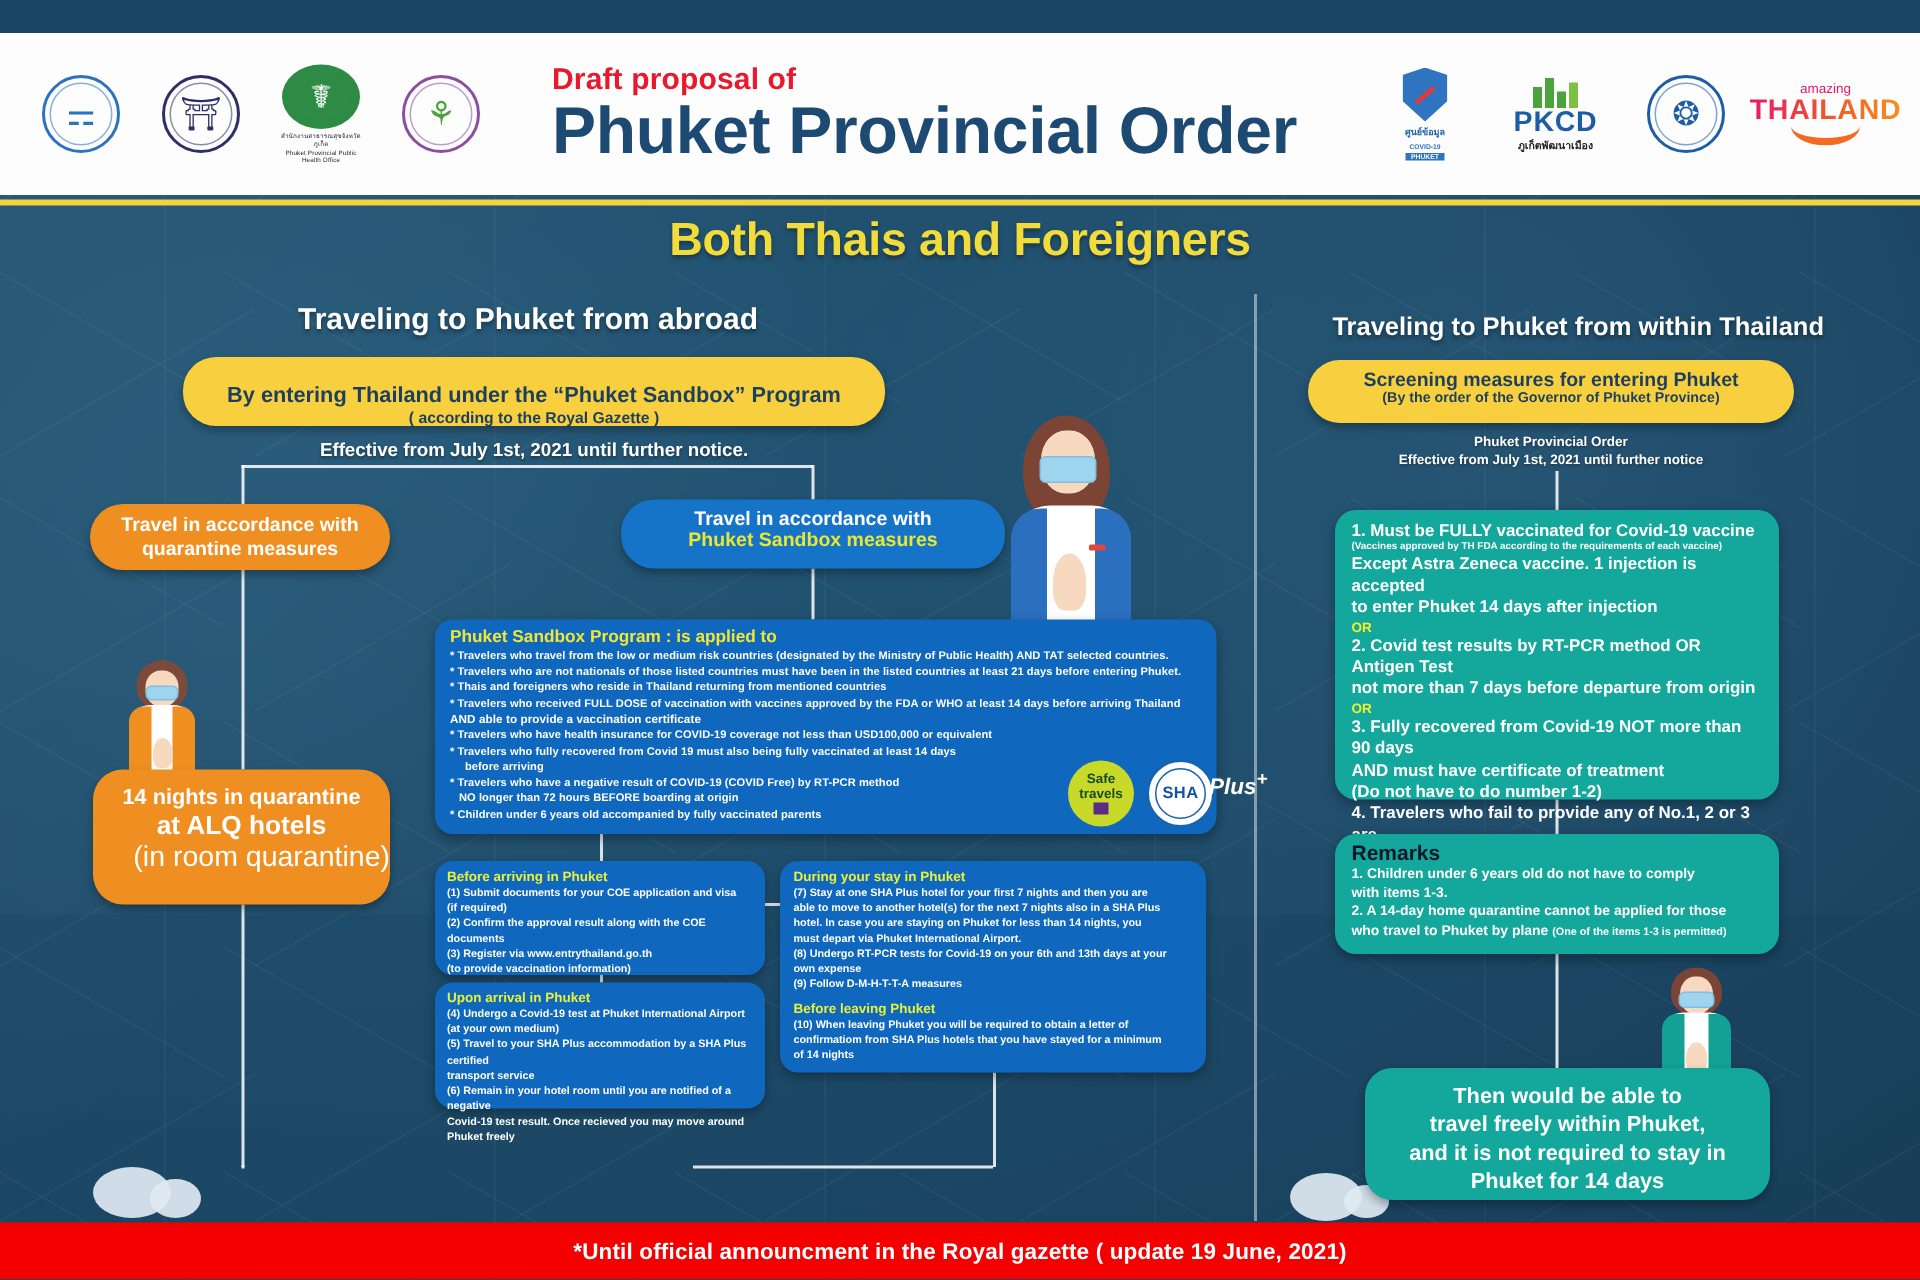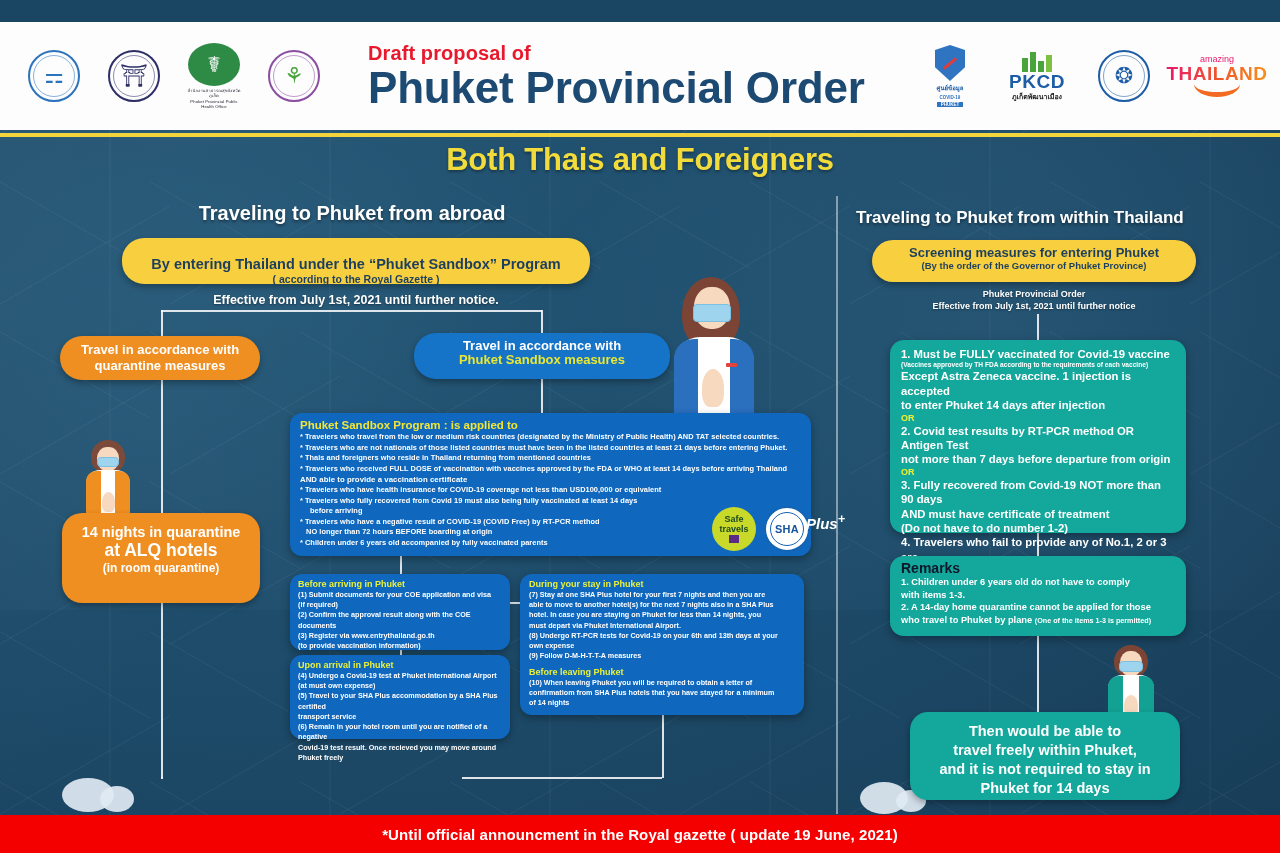--- a/index.html
+++ b/index.html
@@ -86,21 +86,21 @@
     position:absolute; top:142px; left:0; width:1280px; text-align:center;
     color:#f2dc3c; font-size:31px; font-weight:bold; letter-spacing:-.2px;
     text-shadow: 0 2px 3px rgba(0,0,0,.35);
   }
   
   .col-divider { position:absolute; left:836px; top:196px; width:2px; height:618px; background:rgba(255,255,255,.45); }
 
   
   .sec-head { position:absolute; color:#fff; font-weight:bold; text-shadow:0 2px 3px rgba(0,0,0,.4); }
   #head-abroad { left:128px; top:202px; width:448px; text-align:center; font-size:20px; }
-  #head-domestic { left:856px; top:208px; width:360px; text-align:left; font-size:17px; }
+  #head-domestic { left:856px; top:208px; width:360px; text-align:right; font-size:17px; }
 
   
   .pill { position:absolute; border-radius:22px; text-align:center; }
   .yellow { background:#f7cf3f; color:#1d3f5e; box-shadow:0 3px 6px rgba(0,0,0,.3); }
   .orange { background:#ef8e21; color:#fff; box-shadow:0 3px 6px rgba(0,0,0,.3); }
   .blue   { background:#1573c8; color:#fff; box-shadow:0 3px 6px rgba(0,0,0,.3); }
   .teal   { background:#14a79b; color:#fff; box-shadow:0 3px 6px rgba(0,0,0,.3); }
 
   #box-sandbox-program { left:122px; top:238px; width:468px; height:46px; padding-top:18px; }
   #box-sandbox-program .l1 { font-size:14.5px; font-weight:bold; }
@@ -115,21 +115,21 @@
   #eff-right { left:872px; top:288px; width:324px; font-size:9px; line-height:1.35; }
 
   #box-quarantine-measures { left:60px; top:336px; width:200px; height:44px; padding-top:6px; font-size:13px; font-weight:bold; line-height:1.25;}
   #box-sandbox-measures { left:414px; top:333px; width:256px; height:46px; padding-top:5px; }
   #box-sandbox-measures .l1 { font-size:13px; font-weight:bold; }
   #box-sandbox-measures .l2 { font-size:13px; font-weight:bold; color:#e9e731; line-height:1.1;}
 
   #box-alq { left:62px; top:513px; width:198px; height:90px; padding-top:11px; border-radius:20px;}
   #box-alq .l1 { font-size:14.5px; font-weight:bold; }
   #box-alq .l2 { font-size:17.5px; font-weight:bold; }
-  #box-alq .l3 { font-size:12px; font-weight:bold; }
+  #box-alq .l3 { font-size:19px; font-weight:normal;text-align:right; }
 
   #box-travel-provinces {
     left:122px; top:754px; width:340px; height:48px; padding-top:7px;
     background:linear-gradient(90deg,#ef8e21 0%, #ef8e21 24%, #1573c8 72%, #1573c8 100%);
     color:#fff; border-radius:24px; box-shadow:0 3px 7px rgba(0,0,0,.35);
     font-size:15px; font-weight:bold; line-height:1.25;
   }
   #box-then-able { left:910px; top:712px; width:270px; height:88px; padding-top:10px; border-radius:18px;
     font-size:14.5px; font-weight:bold; line-height:1.32; }
 
@@ -369,21 +369,21 @@
       <li>(2) Confirm the approval result along with the COE documents</li>
       <li>(3) Register via www.entrythailand.go.th</li>
       <li>     (to provide vaccination information)</li>
     </ul>
   </div>
 
   <div class="panel" id="panel-arrival">
     <div class="sm-title">Upon arrival in Phuket</div>
     <ul class="sm-list">
       <li>(4) Undergo a Covid-19 test at Phuket International Airport</li>
-      <li>      (at must own expense)</li>
+      <li>      (at your own medium)</li>
       <li>(5) Travel to your SHA Plus accommodation by a SHA Plus certified</li>
       <li>      transport service</li>
       <li>(6) Remain in your hotel room until you are notified of a negative</li>
       <li>      Covid-19 test result. Once recieved you may move around</li>
       <li>      Phuket freely</li>
     </ul>
   </div>
 
   <div class="panel" id="panel-during">
     <div class="sm-title">During your stay in Phuket</div>

